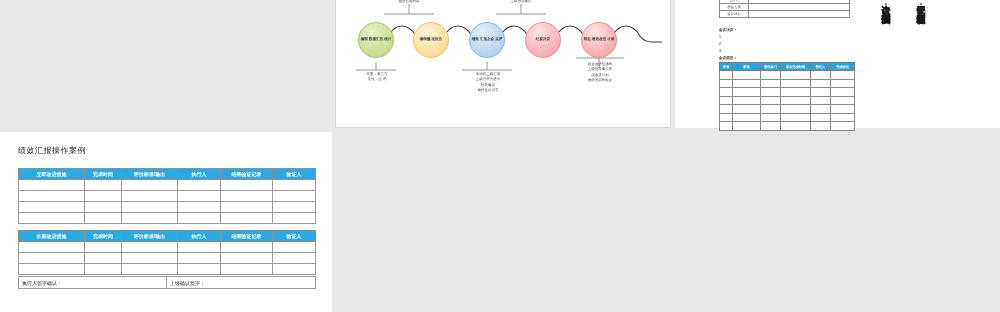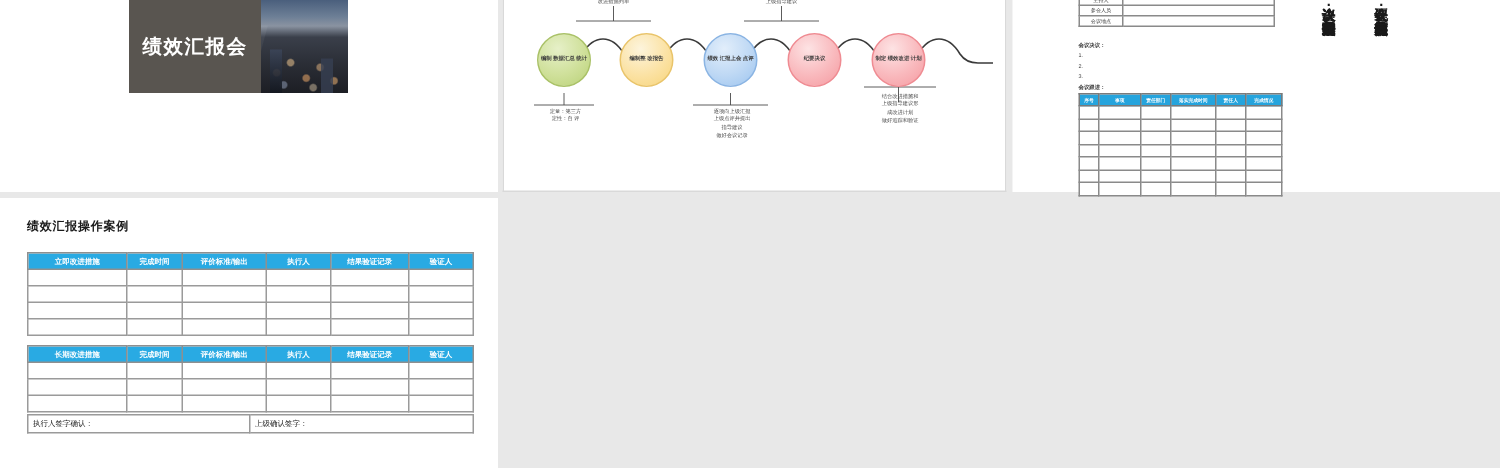--- a/index.html
+++ b/index.html
@@ -79,38 +79,32 @@
   .rp-line{position:absolute;font-size:3.6px;color:#333;}
   .grid{position:absolute;border-collapse:collapse;table-layout:fixed;}
   .grid th{background:#25a4dd;color:#fff;font-size:3.2px;font-weight:bold;height:7px;border:0.6px solid #7a7a7a;padding:0;text-align:center;}
   .grid td{height:7.5px;border:0.6px solid #8a8a8a;padding:0;background:#fff;}
   .vtext{
     position:absolute;writing-mode:vertical-rl;text-orientation:upright;
     font-size:9px;line-height:1.1;color:#1a1a1a;font-weight:bold;letter-spacing:0px;
   }
 
   
-  .bl-title{position:absolute;left:18px;top:13px;font-size:8px;font-weight:bold;color:#1a1a1a;letter-spacing:.5px;}
+  .bl-title{position:absolute;left:18px;top:13px;font-size:8px;font-weight:normal;color:#1a1a1a;letter-spacing:.5px;}
   .btable{position:absolute;left:18px;top:36px;border-collapse:collapse;table-layout:fixed;width:297px;}
   .btable th{background:#29aae3;color:#ffffff;font-size:5px;font-weight:bold;height:10px;border:0.7px solid #8f8f8f;padding:0;text-align:center;}
   .btable td{height:10px;border:0.7px solid #9a9a9a;padding:0;background:#fff;font-size:5px;color:#333;}
   .sig{position:absolute;left:18px;top:144px;width:297px;border-collapse:collapse;table-layout:fixed;}
   .sig td{height:11px;border:0.7px solid #9a9a9a;font-size:5px;color:#222;padding:0 3px;background:#fff;}
 </style>
 </head>
 <body>
 
 <div class="canvas">
 
-  <div class="panel panel-tl">
-    <div class="cover">
-      <div class="cover-text">绩效汇报会</div>
-      <div class="cover-photo"></div>
-    </div>
-  </div>
 
   <div class="panel panel-tm">
     <div class="flow">
       <svg width="336" height="128">
         <path d="M30 42 H40 Q48 42 52 36 Q58 26 66 26 Q74 26 80 36 Q84 42 92 42
                  H96 Q104 42 108 36 Q114 26 122 26 Q130 26 136 36 Q140 42 148 42
                  H152 Q160 42 164 36 Q170 26 178 26 Q186 26 192 36 Q196 42 204 42
                  H208 Q216 42 220 36 Q226 26 234 26 Q242 26 248 36 Q252 42 260 42
                  H264 Q272 42 276 36 Q282 26 290 26 Q298 26 304 36 Q308 42 316 42 H326" fill="none" stroke="#3a3a3a" stroke-width="1.1"></path>
 

